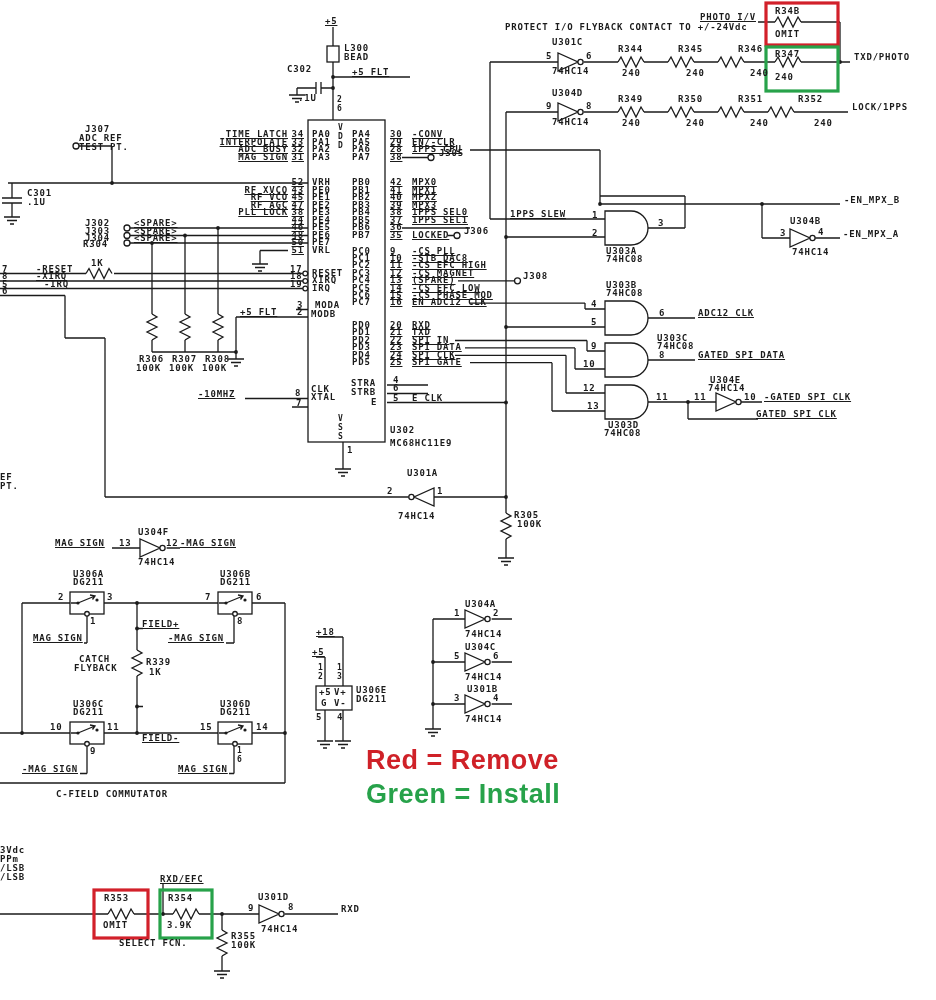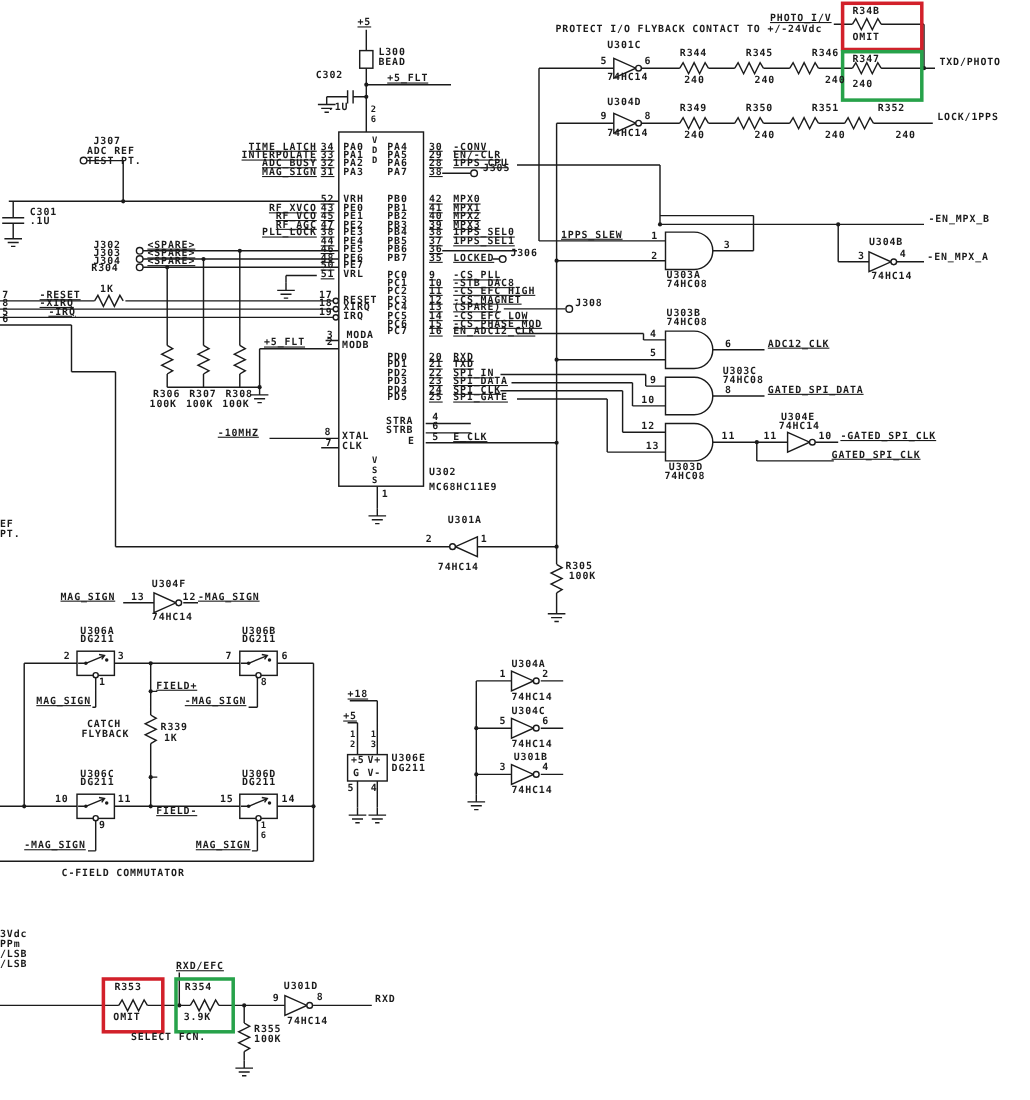--- a/index.html
+++ b/index.html
@@ -500,21 +500,21 @@
 <b class="lbl" style="left:347px;top:446px">1</b>
 <b class="lbl" style="left:315px;top:301px">MODA</b>
 <b class="lbl" style="left:311px;top:309.5px">MODB</b>
 <b class="lbl" style="left:297px;top:300.5px">3</b>
 <b class="lbl" style="left:297px;top:308px">2</b>
 <b class="lbl" style="left:351px;top:379px">STRA</b>
 <b class="lbl" style="left:351px;top:388px">STRB</b>
 <b class="lbl" style="left:393px;top:375.5px">4</b>
 <b class="lbl" style="left:393px;top:384px">6</b>
 <b class="lbl" style="left:311px;top:393px">XTAL</b>
-<b class="lbl" style="left:311px;top:402px">CLK</b>
+<b class="lbl" style="left:311px;top:385px">CLK</b>
 <b class="lbl" style="left:295px;top:389px">8</b>
 <b class="lbl" style="left:296px;top:398.5px">7</b>
 <b class="lbl u" style="left:198px;top:389.5px">-10MHZ</b>
 <b class="lbl" style="left:371px;top:398px">E</b>
 <b class="lbl" style="left:393px;top:393.5px">5</b>
 <b class="lbl u" style="left:412px;top:393.5px">E_CLK</b>
 <b class="lbl" style="left:390px;top:426px">U302</b>
 <b class="lbl" style="left:390px;top:439px">MC68HC11E9</b>
 
 <b class="lbl u" style="left:510px;top:210px">1PPS_SLEW</b>
@@ -614,20 +614,22 @@
 <b class="lbl" style="left:465px;top:630px">74HC14</b>
 <b class="lbl" style="left:465px;top:643px">U304C</b>
 <b class="lbl" style="left:454px;top:652px">5</b>
 <b class="lbl" style="left:493px;top:652px">6</b>
 <b class="lbl" style="left:465px;top:673px">74HC14</b>
 <b class="lbl" style="left:467px;top:685px">U301B</b>
 <b class="lbl" style="left:454px;top:694px">3</b>
 <b class="lbl" style="left:493px;top:694px">4</b>
 <b class="lbl" style="left:465px;top:715px">74HC14</b>
 
+<div class="legend red" style="left:366px;top:744px">Red = Remove</div>
+<div class="legend green" style="left:366px;top:778px">Green = Install</div>
 
 <div class="lbl" style="left:0px;top:846px"><span style="display:block;height:9px">3Vdc</span><span style="display:block;height:9px">PPm</span><span style="display:block;height:9px">/LSB</span><span style="display:block;height:9px">/LSB</span></div>
 <b class="lbl" style="left:104px;top:894px">R353</b>
 <b class="lbl" style="left:103px;top:921px">OMIT</b>
 <b class="lbl u" style="left:160px;top:875px">RXD/EFC</b>
 <b class="lbl" style="left:168px;top:894px">R354</b>
 <b class="lbl" style="left:167px;top:921px">3.9K</b>
 <b class="lbl" style="left:119px;top:939px">SELECT FCN.</b>
 <b class="lbl" style="left:231px;top:932px">R355</b>
 <b class="lbl" style="left:231px;top:941px">100K</b>

